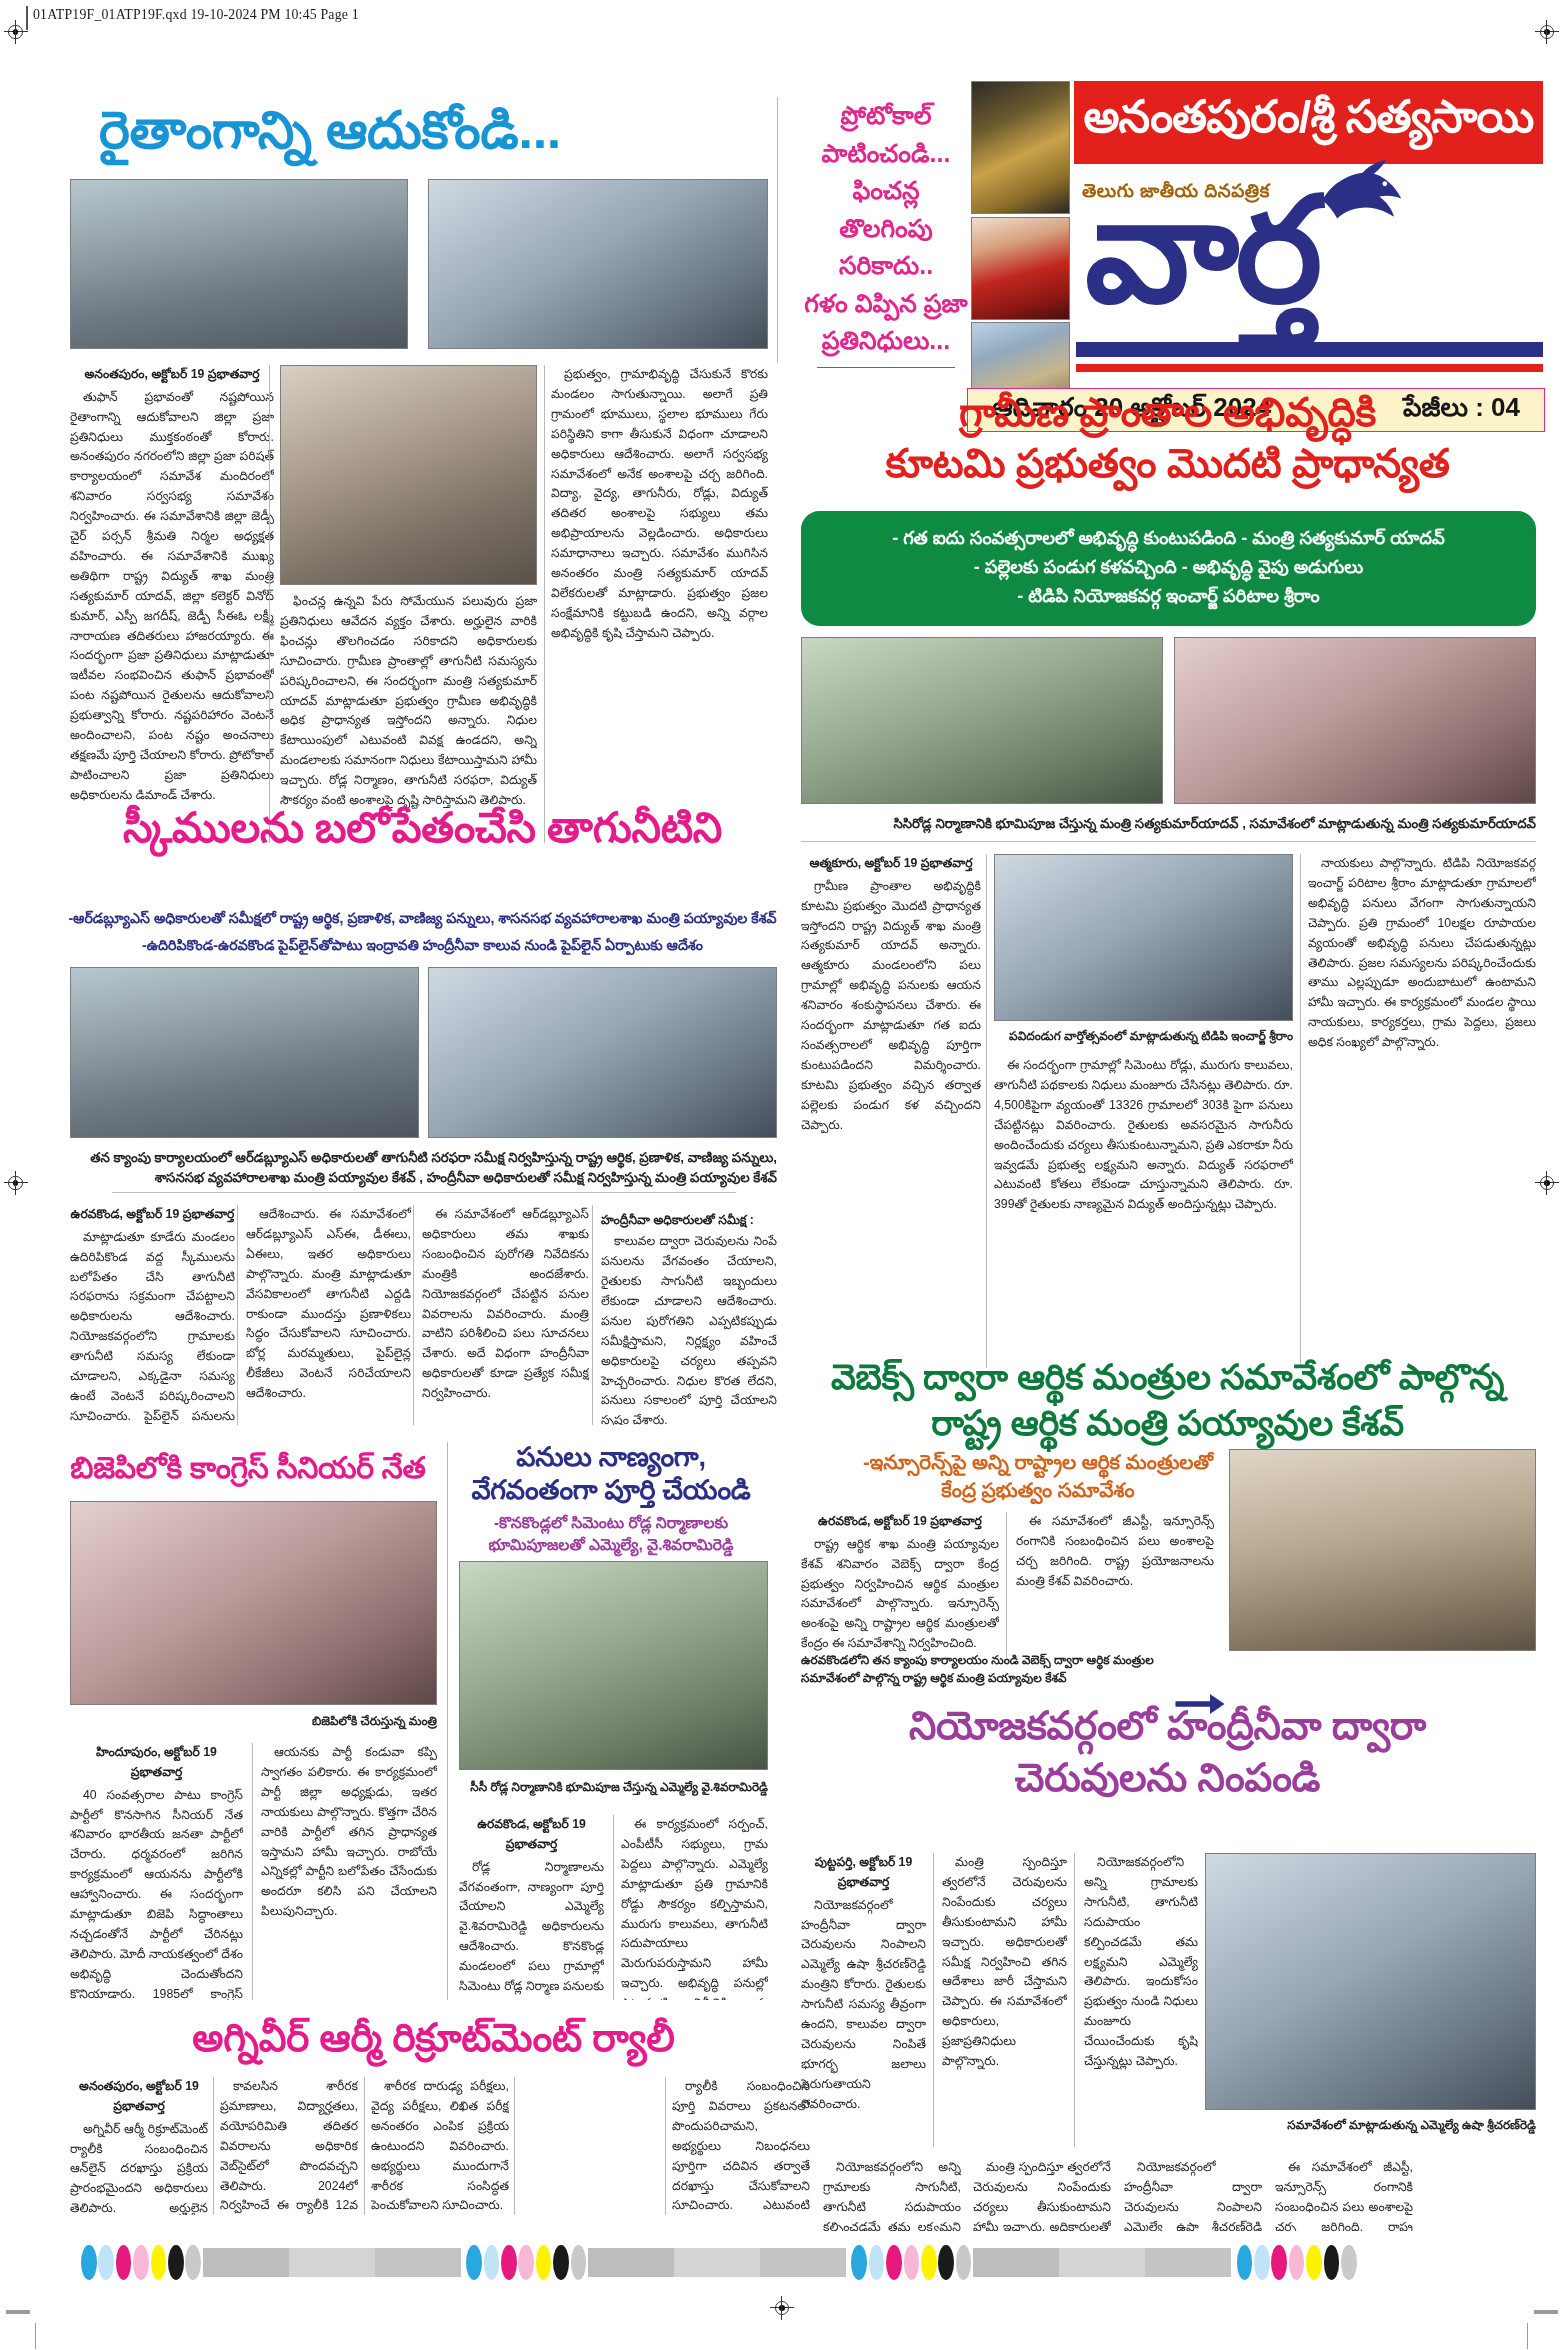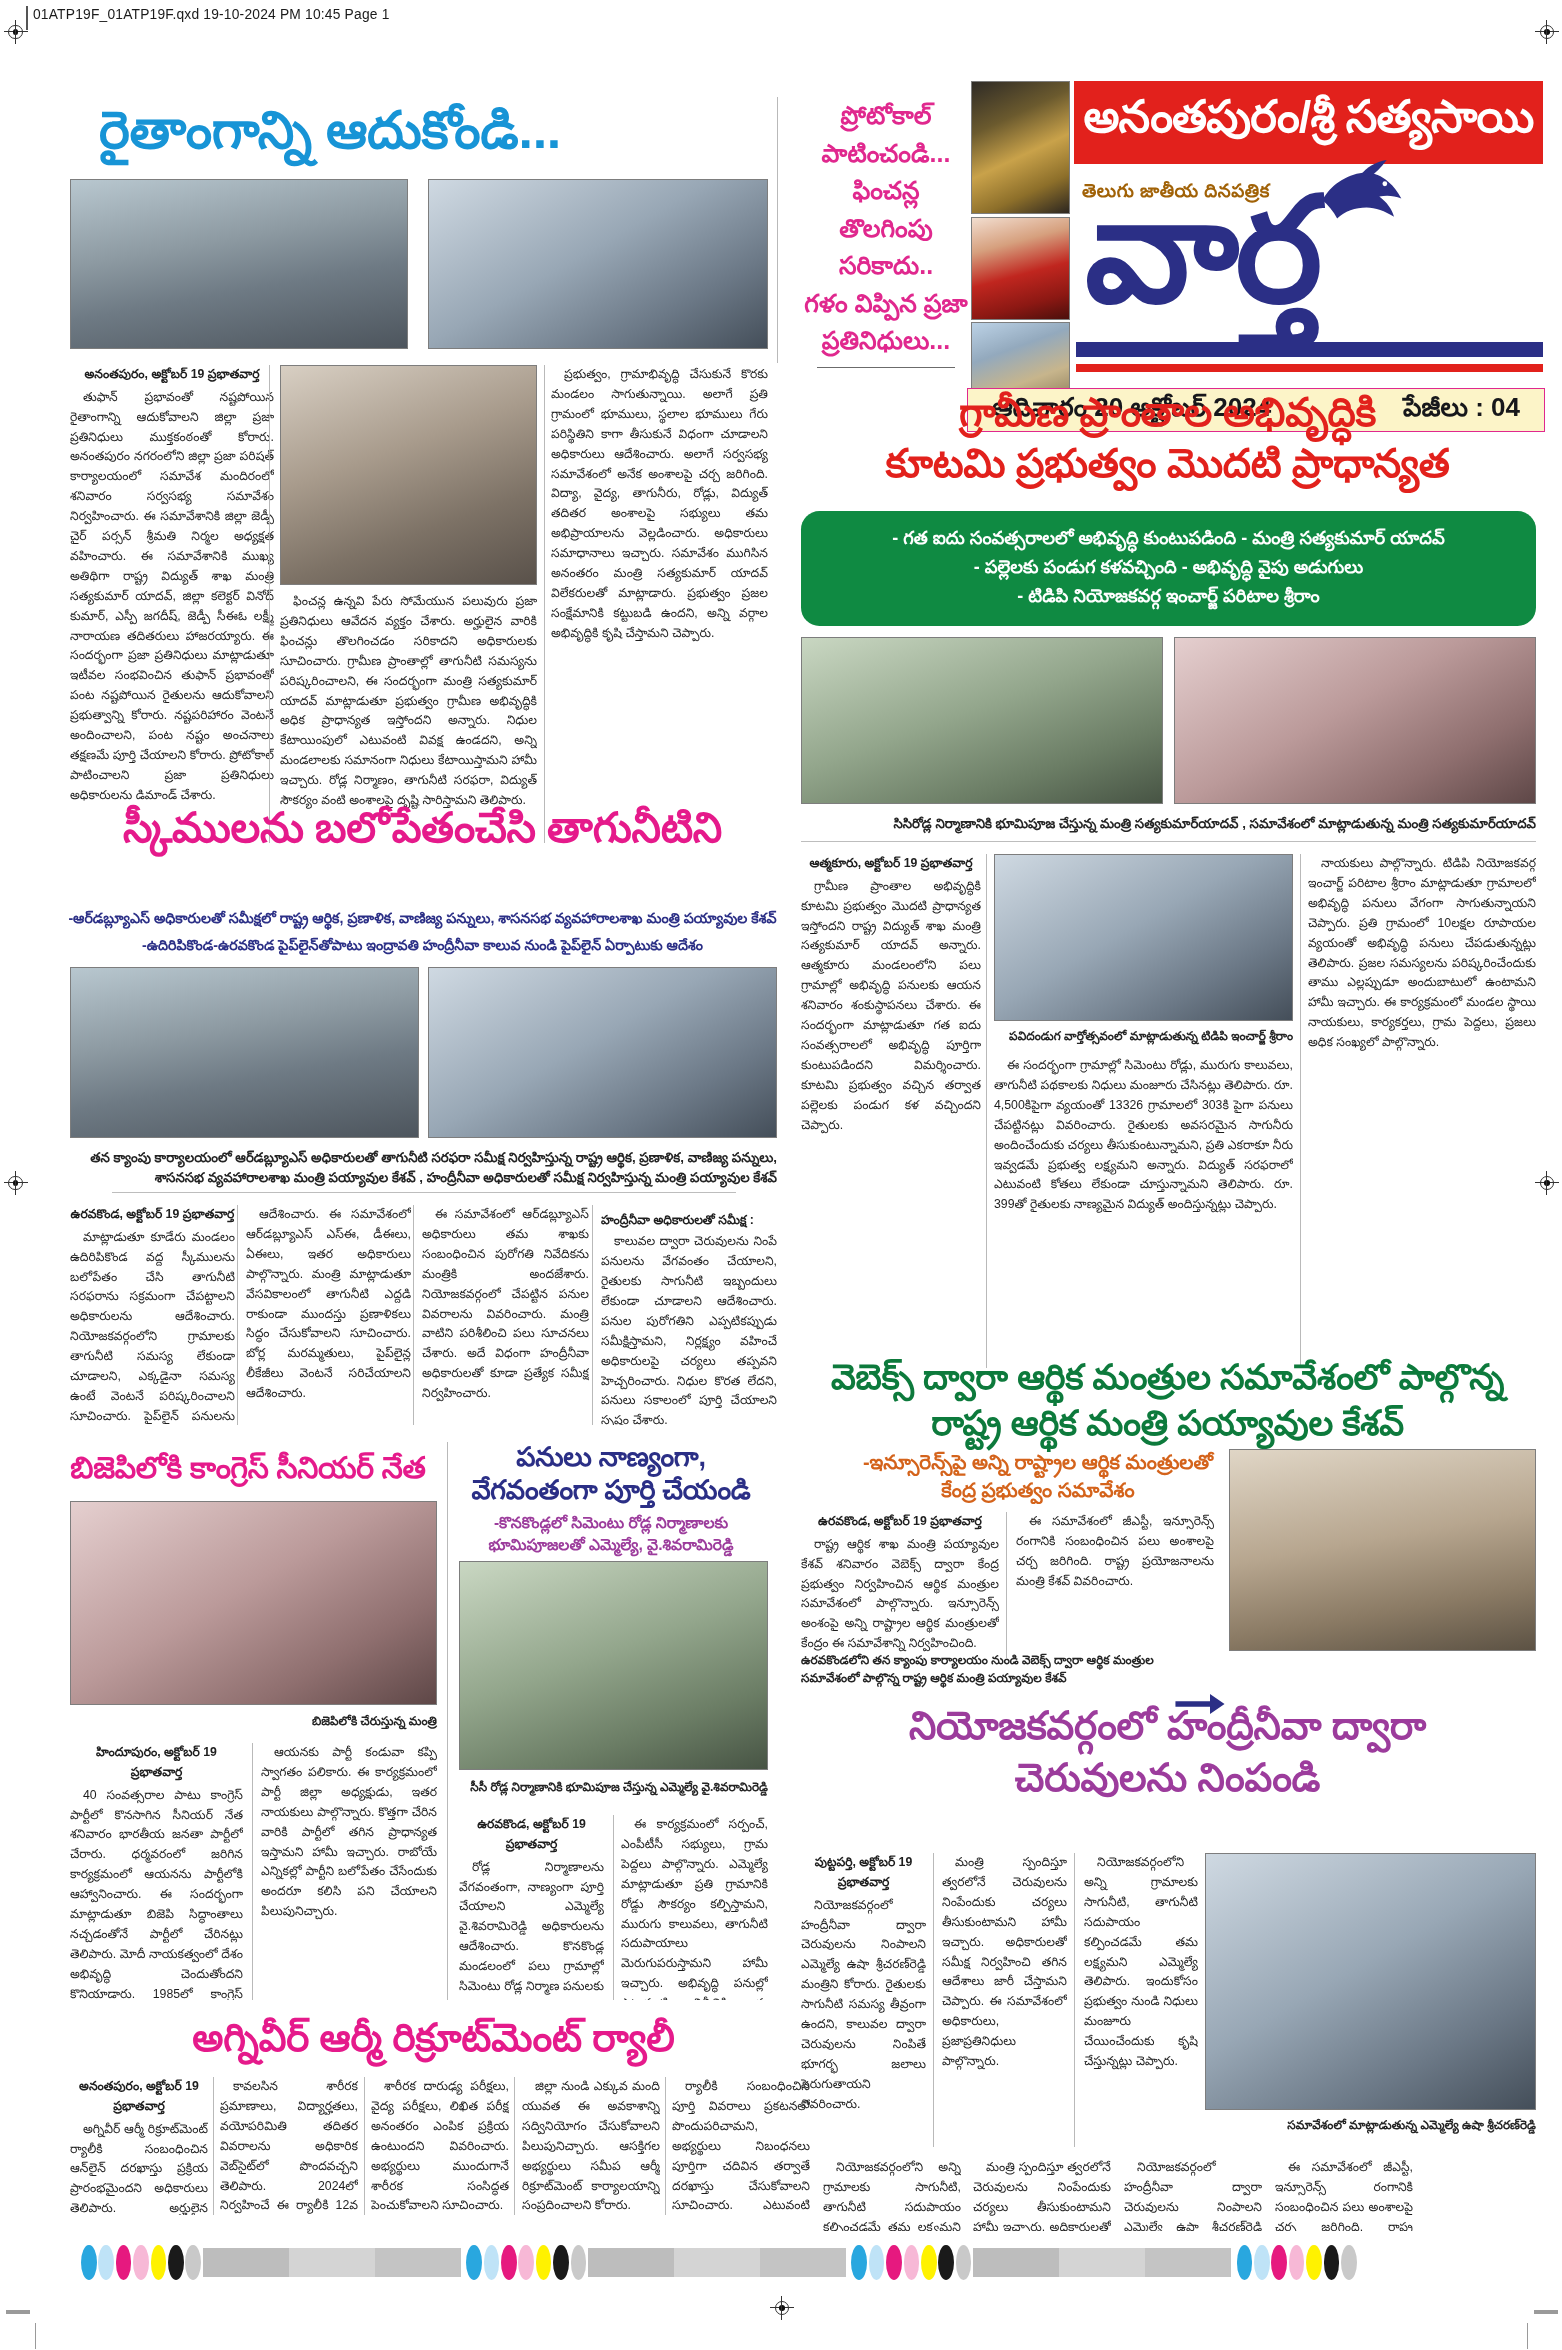--- a/index.html
+++ b/index.html
@@ -17,21 +17,21 @@
   }
 
   
   .slug {
     position: absolute;
     left: 33px; top: 7.3px;
     font-size: 13.8px;
     color: #1b1b1b;
     letter-spacing: 0.2px;
     white-space: nowrap;
-    font-family: Liberation Sans, sans-serif;
+    font-family: Liberation Serif, serif;
   }
   .slug-bar {
     position: absolute;
     left: 26px; top: 5.5px;
     width: 1.8px; height: 24px;
     background: #555;
   }
 
   
   .regmark {
@@ -449,23 +449,20 @@
   <div class="body-col tel" style="left:70px; top:2077px; width:138px; height:138px;">
     <span class="dateline">అనంతపురం, అక్టోబర్ 19 ప్రభాతవార్త</span>
     <p class="lead">అగ్నివీర్ ఆర్మీ రిక్రూట్‌మెంట్ ర్యాలీకి సంబంధించిన ఆన్‌లైన్ దరఖాస్తు ప్రక్రియ ప్రారంభమైందని అధికారులు తెలిపారు. అర్హులైన అభ్యర్థులు నవంబర్ 10 నుండి 15 వరకు దరఖాస్తు చేసుకోవచ్చని సూచించారు.</p>
   </div>
   <div class="body-col tel" style="left:220px; top:2077px; width:138px; height:138px;">
     <p>కావలసిన శారీరక ప్రమాణాలు, విద్యార్హతలు, వయోపరిమితి తదితర వివరాలను అధికారిక వెబ్‌సైట్‌లో పొందవచ్చని తెలిపారు. 2024లో నిర్వహించే ఈ ర్యాలీకి 12వ తరగతి ఉత్తీర్ణులైన అభ్యర్థులు అర్హులని పేర్కొన్నారు.</p>
   </div>
   <div class="body-col tel" style="left:371px; top:2077px; width:138px; height:138px;">
     <p>శారీరక దారుఢ్య పరీక్షలు, వైద్య పరీక్షలు, లిఖిత పరీక్ష అనంతరం ఎంపిక ప్రక్రియ ఉంటుందని వివరించారు. అభ్యర్థులు ముందుగానే శారీరక సంసిద్ధత పెంచుకోవాలని సూచించారు.</p>
   </div>
-  <div class="body-col tel" style="left:522px; top:2077px; width:138px; height:138px;">
-    <p>జిల్లా నుండి ఎక్కువ మంది యువత ఈ అవకాశాన్ని సద్వినియోగం చేసుకోవాలని పిలుపునిచ్చారు. ఆసక్తిగల అభ్యర్థులు సమీప ఆర్మీ రిక్రూట్‌మెంట్ కార్యాలయాన్ని సంప్రదించాలని కోరారు.</p>
-  </div>
   <div class="body-col tel" style="left:672px; top:2077px; width:138px; height:138px;">
     <p>ర్యాలీకి సంబంధించిన పూర్తి వివరాలు ప్రకటనలో పొందుపరిచామని, అభ్యర్థులు నిబంధనలు పూర్తిగా చదివిన తర్వాతే దరఖాస్తు చేసుకోవాలని సూచించారు. ఎటువంటి మధ్యవర్తుల మాటలు నమ్మవద్దని హెచ్చరించారు.</p>
   </div>
   <div class="col-rule" style="left:213px; top:2077px; height:138px;"></div>
   <div class="col-rule" style="left:364px; top:2077px; height:138px;"></div>
   <div class="col-rule" style="left:514px; top:2077px; height:138px;"></div>
   <div class="col-rule" style="left:665px; top:2077px; height:138px;"></div>
 
   <div class="body-col tel" style="left:823px; top:2158px; width:138px; height:73px;">
     <p>నియోజకవర్గంలోని అన్ని గ్రామాలకు సాగునీటి, తాగునీటి సదుపాయం కల్పించడమే తమ లక్ష్యమని ఎమ్మెల్యే తెలిపారు. ఇందుకోసం ప్రభుత్వం నుండి నిధులు మంజూరు చేయించేందుకు కృషి చేస్తున్నట్లు చెప్పారు.</p>

